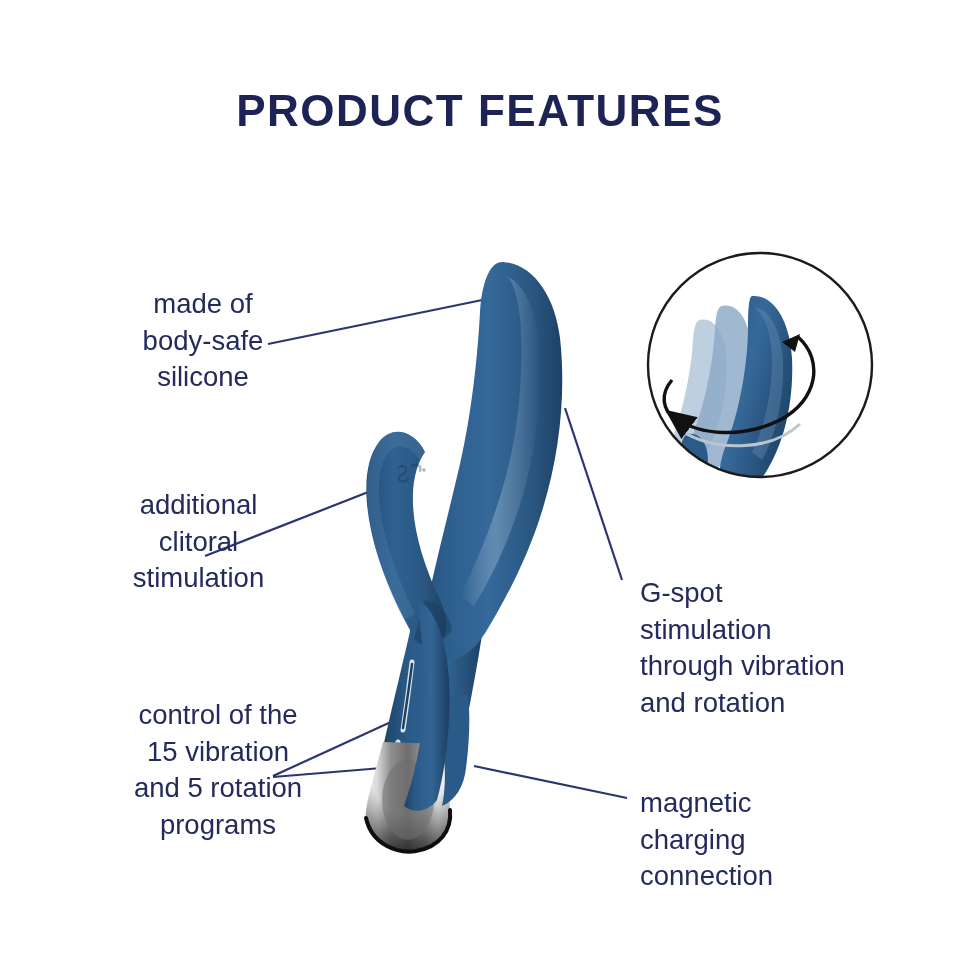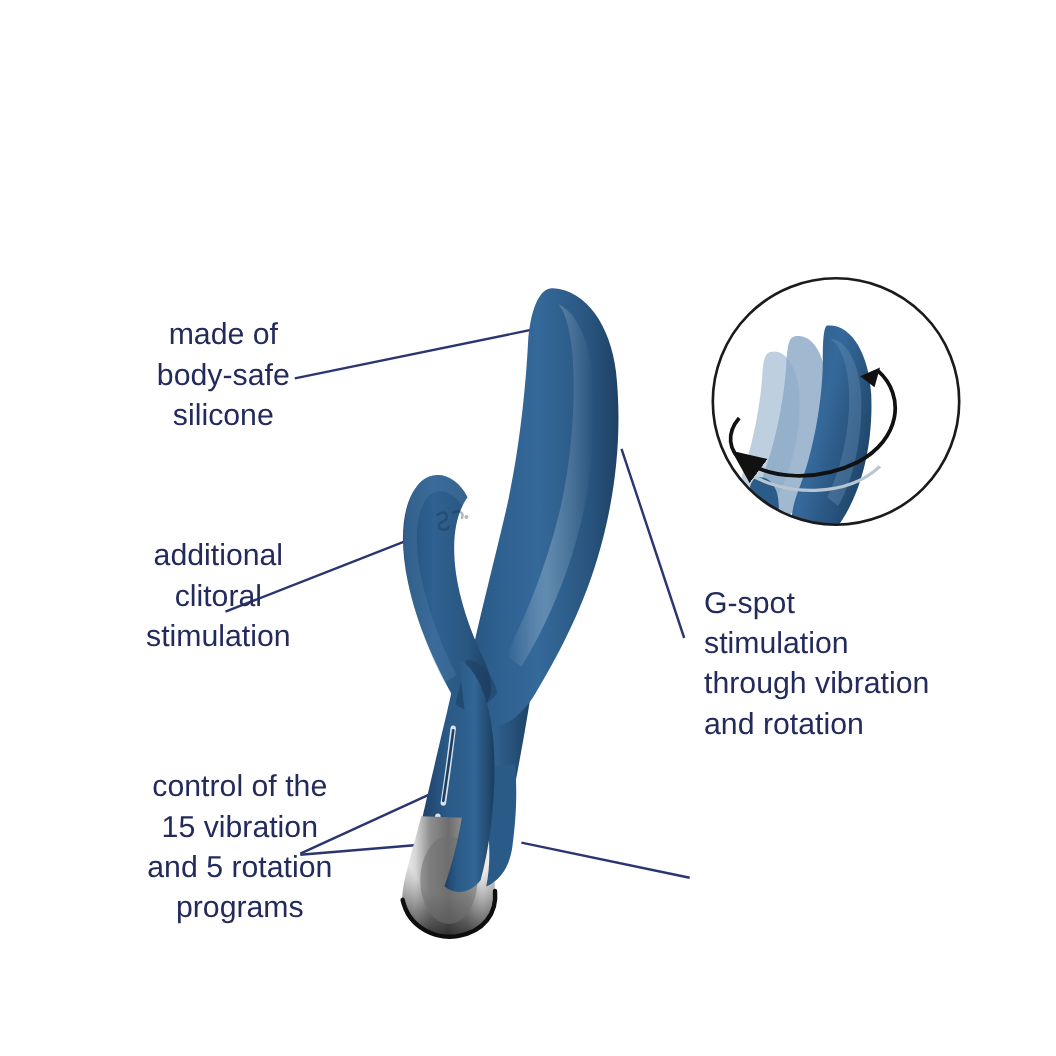--- a/index.html
+++ b/index.html
@@ -31,39 +31,40 @@
   }
   .callout {
     position: absolute;
     color: #232a5c;
     font-size: 27.5px;
     line-height: 1.33;
     font-family: "Liberation Sans", sans-serif;
     white-space: pre-line;
   }
   .callout.left  { text-align: center; }
-  .callout.right { text-align: left; }
+  .callout.right { text-align: left; margin-top: 45px; }
 
   #c-silicone  { left: 88px;  top: 286px; width: 230px; }
   #c-clitoral  { left: 81px;  top: 487px; width: 235px; }
   #c-control   { left: 88px;  top: 697px; width: 260px; }
   #c-gspot     { left: 640px; top: 530px; width: 260px; }
   #c-magnetic  { left: 640px; top: 740px; width: 230px; }
 
   #art {
     position: absolute;
     left: 0; top: 0;
     width: 960px; height: 960px;
   }
 </style>
 </head>
 <body>
 
 <div id="page">
 
+  <div id="title">PRODUCT FEATURES</div>
 
   <svg id="art" viewBox="0 0 960 960">
     <defs>
 
       <linearGradient id="gShaft" x1="0" y1="0" x2="1" y2="0">
         <stop offset="0%" stop-color="#26527c"></stop>
         <stop offset="18%" stop-color="#2d5f8e"></stop>
         <stop offset="48%" stop-color="#35699a"></stop>
         <stop offset="78%" stop-color="#2a5781"></stop>
         <stop offset="100%" stop-color="#1e4166"></stop>
@@ -262,14 +263,17 @@
   <div class="callout left" id="c-control">control of the
 15 vibration
 and 5 rotation
 programs</div>
 
   <div class="callout right" id="c-gspot">G-spot
 stimulation
 through vibration
 and rotation</div>
 
+  <div class="callout right" id="c-magnetic">magnetic
+charging
+connection</div>
 
 </div>
 
 </body></html>

